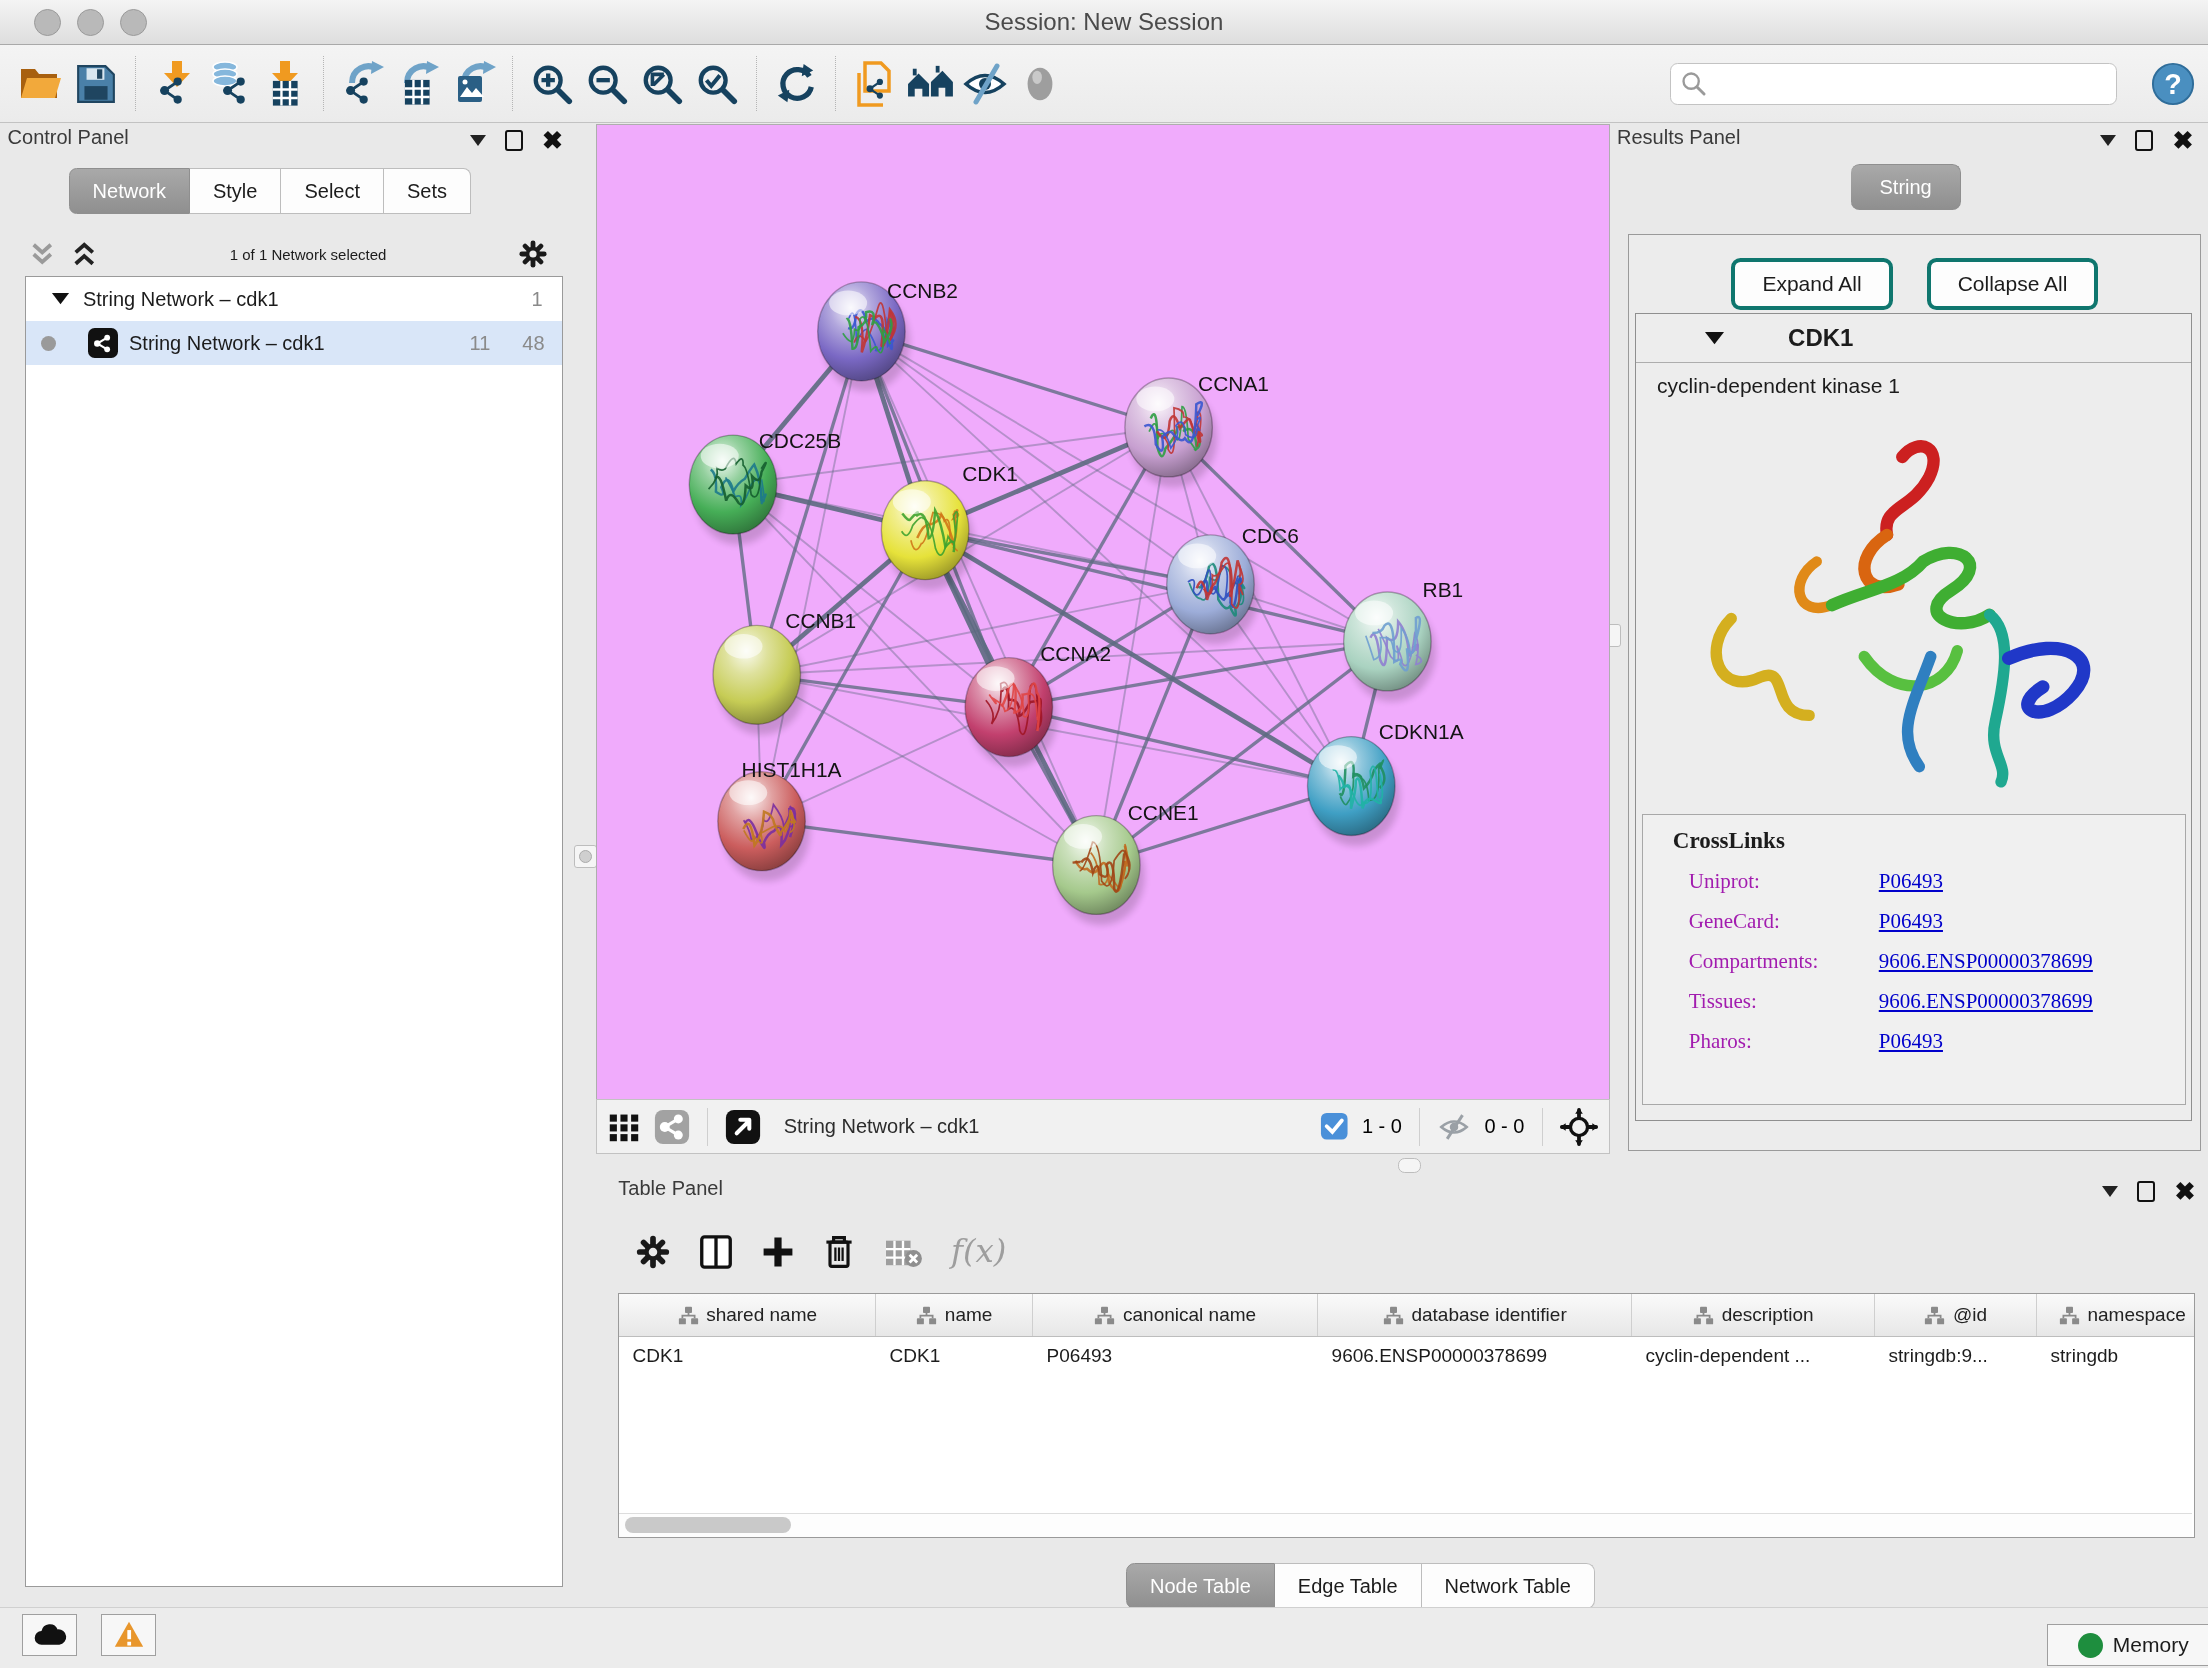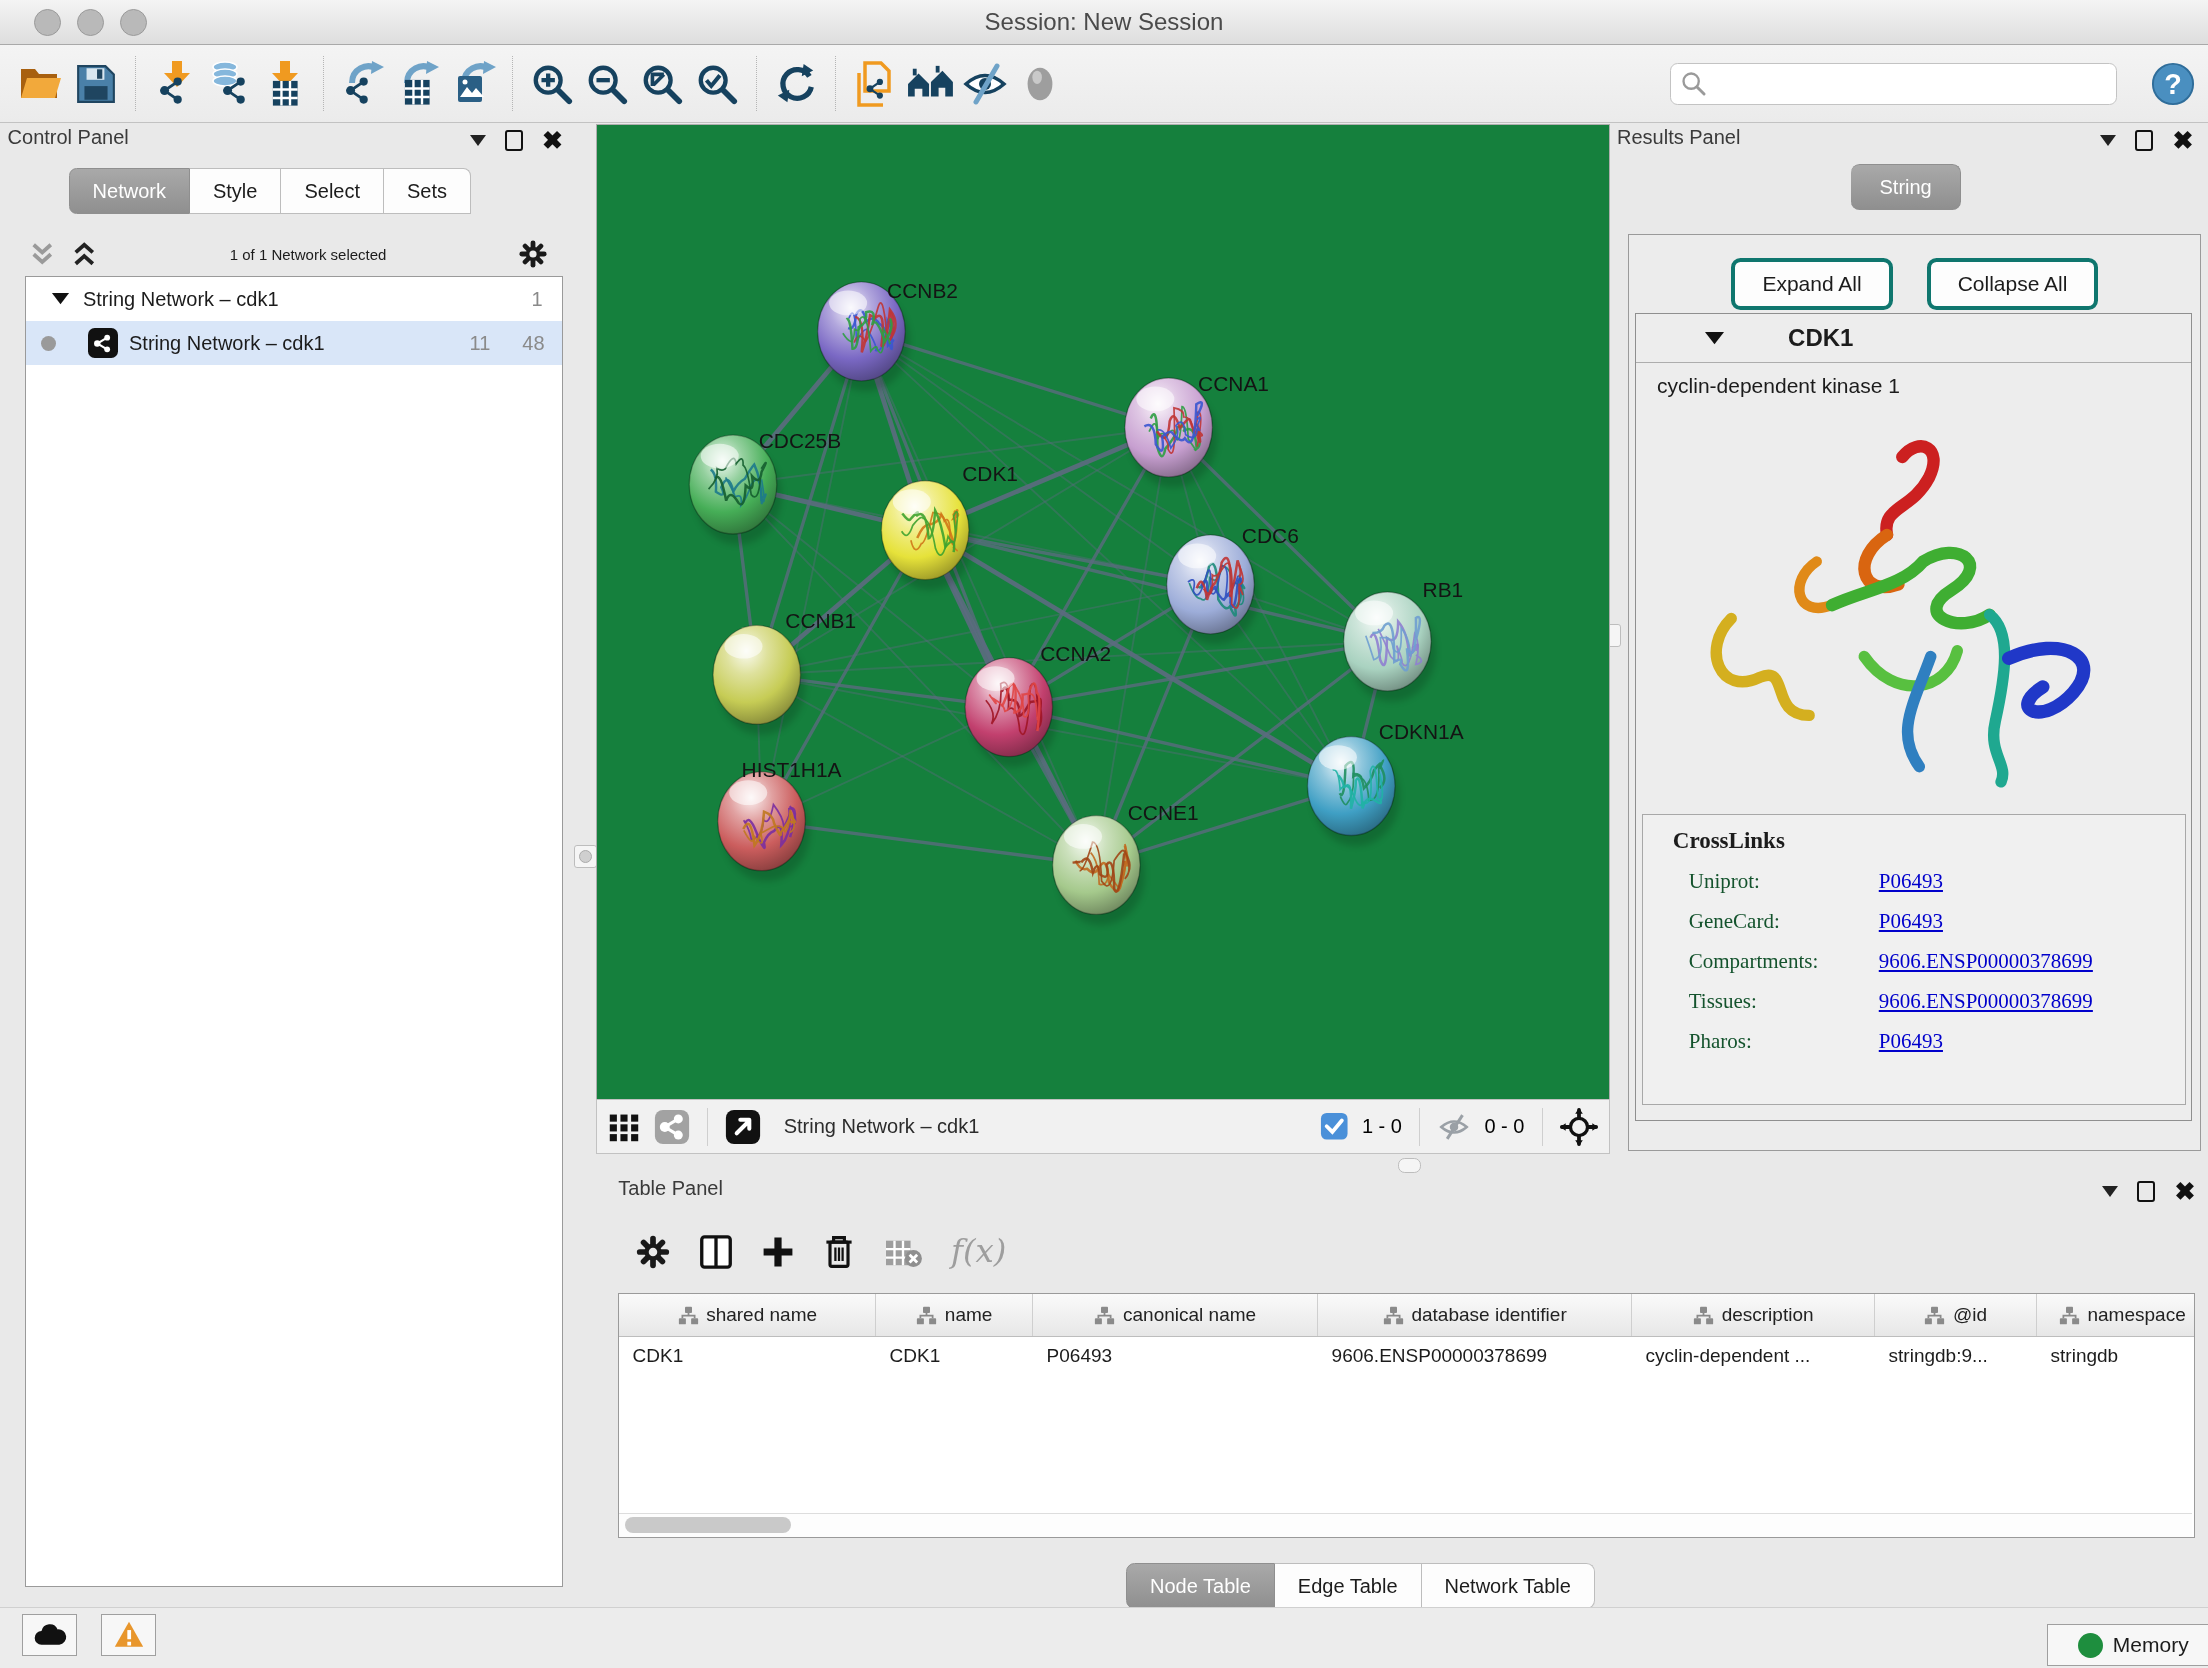--- a/index.html
+++ b/index.html
@@ -40,41 +40,41 @@
   
   #control-panel{position:absolute;left:7.6px;top:126px;width:563px;height:1484px;}
   #cp-tabs{position:absolute;left:61px;top:42px;display:flex;}
   #cp-selrow{position:absolute;left:13.3px;top:107px;width:538px;height:42px;display:flex;align-items:center;}
   #cp-tree{position:absolute;left:17px;top:150px;width:536px;height:1309px;background:#fff;border:1px solid #9a9a9a;}
   .tree-row{height:44px;display:flex;align-items:center;font-size:20px;}
   .tree-row .badge{color:#8a8a8a;}
   .tree-row.sel{background:#d9e6f8;}
   .share-chip{width:30px;height:30px;border-radius:6.7px;background:#111;display:flex;align-items:center;justify-content:center;}
   
-  #net-area{position:absolute;left:596px;top:124px;width:1014px;height:976px;background:#15803d;border:1px solid #aeaeae;box-sizing:border-box;}
+  #net-area{position:absolute;left:596px;top:124px;width:1014px;height:976px;background:#f0abfc;border:1px solid #aeaeae;box-sizing:border-box;}
   #net-statusbar{position:absolute;left:596px;top:1099px;width:1014px;height:55px;background:#f1f1f1;
     border:1px solid #c2c2c2;box-sizing:border-box;display:flex;align-items:center;padding:0 11.4px;gap:13.3px;}
   .ns-div{width:0;height:38px;border-left:1px solid #cfcfcf;margin:0 3.8px;}
   .ns-text{font-size:20px;color:#2c2c2c;}
   .ns-count{font-size:20px;color:#000000;}
   
   #results-panel{position:absolute;left:1617px;top:126px;width:584px;height:1029px;}
   #rp-tab{position:absolute;left:234px;top:38px;}
   #rp-box{position:absolute;left:11.4px;top:108px;width:571px;height:915px;background:#ececec;border:1px solid #9a9a9a;}
   .rp-btn{height:44px;padding:0 27px;background:#fdfdfd;border:4px solid #0f766e;border-radius:9.5px;
     font-size:21px;display:flex;align-items:center;justify-content:center;}
   #rp-inner{position:absolute;left:5.7px;top:78px;width:557px;height:808px;background:#ededed;border:1px solid #8f8f8f;box-sizing:border-box;}
   #rp-protein-hdr{height:48px;border-bottom:1px solid #adadad;display:flex;align-items:center;}
   #rp-protein-name{font-size:24px;font-weight:bold;}
   #rp-protein-desc{font-size:21px;padding:11.4px 0 0 21px;}
   #crosslinks{position:absolute;left:5.7px;top:500px;width:544px;height:291px;background:#f0f0f0;border:1px solid #a8a8a8;box-sizing:border-box;
     font-family:"Liberation Serif",serif;}
   #crosslinks h3{margin:13.3px 0 0 30px;font-size:23px;}
   .xl-row{display:flex;margin:15px 0 0 46px;font-size:21px;}
-  .xl-label{width:190px;color:#14532d;}
+  .xl-label{width:190px;color:#a21caf;}
   .xl-value{color:#0000cc;text-decoration:underline;}
   #rp-scrollstrip{position:absolute;left:5.7px;top:992px;width:557px;height:23px;background:#fff;border:1px solid #bbb;}
   #rp-scrollthumb{position:absolute;left:1.9px;top:1.9px;width:32px;height:15px;background:#d6d6d6;border:1px solid #aaa;}
   
   #table-panel{position:absolute;left:605px;top:1177px;width:1598px;height:439px;}
   #tp-toolbar{position:absolute;left:7.6px;top:40px;width:1583px;height:70px;background:#e9e9e9;display:flex;align-items:center;gap:25px;padding-left:21px;box-sizing:border-box;}
   #tp-table{position:absolute;left:13.3px;top:116px;width:1575px;height:243px;background:#fff;border:1px solid #9a9a9a;overflow:hidden;}
   .th-row{display:flex;height:42px;background:linear-gradient(#fafafa,#e7e7e7);border-bottom:1px solid #bdbdbd;}
   .th-cell{display:flex;align-items:center;justify-content:center;gap:7.6px;font-size:19px;color:#222;
     border-right:1px solid #cfcfcf;box-sizing:border-box;flex:0 0 auto;overflow:hidden;white-space:nowrap;}

